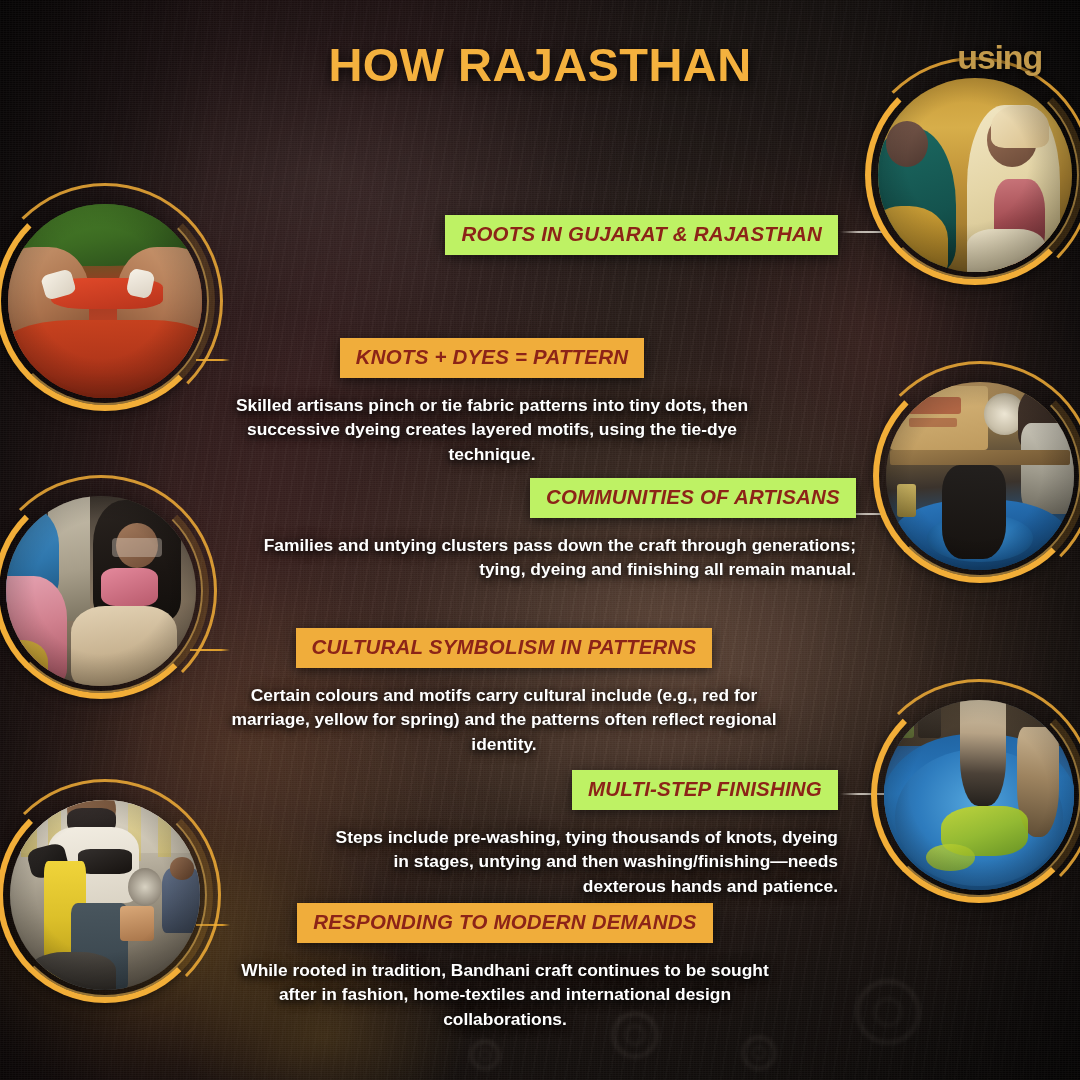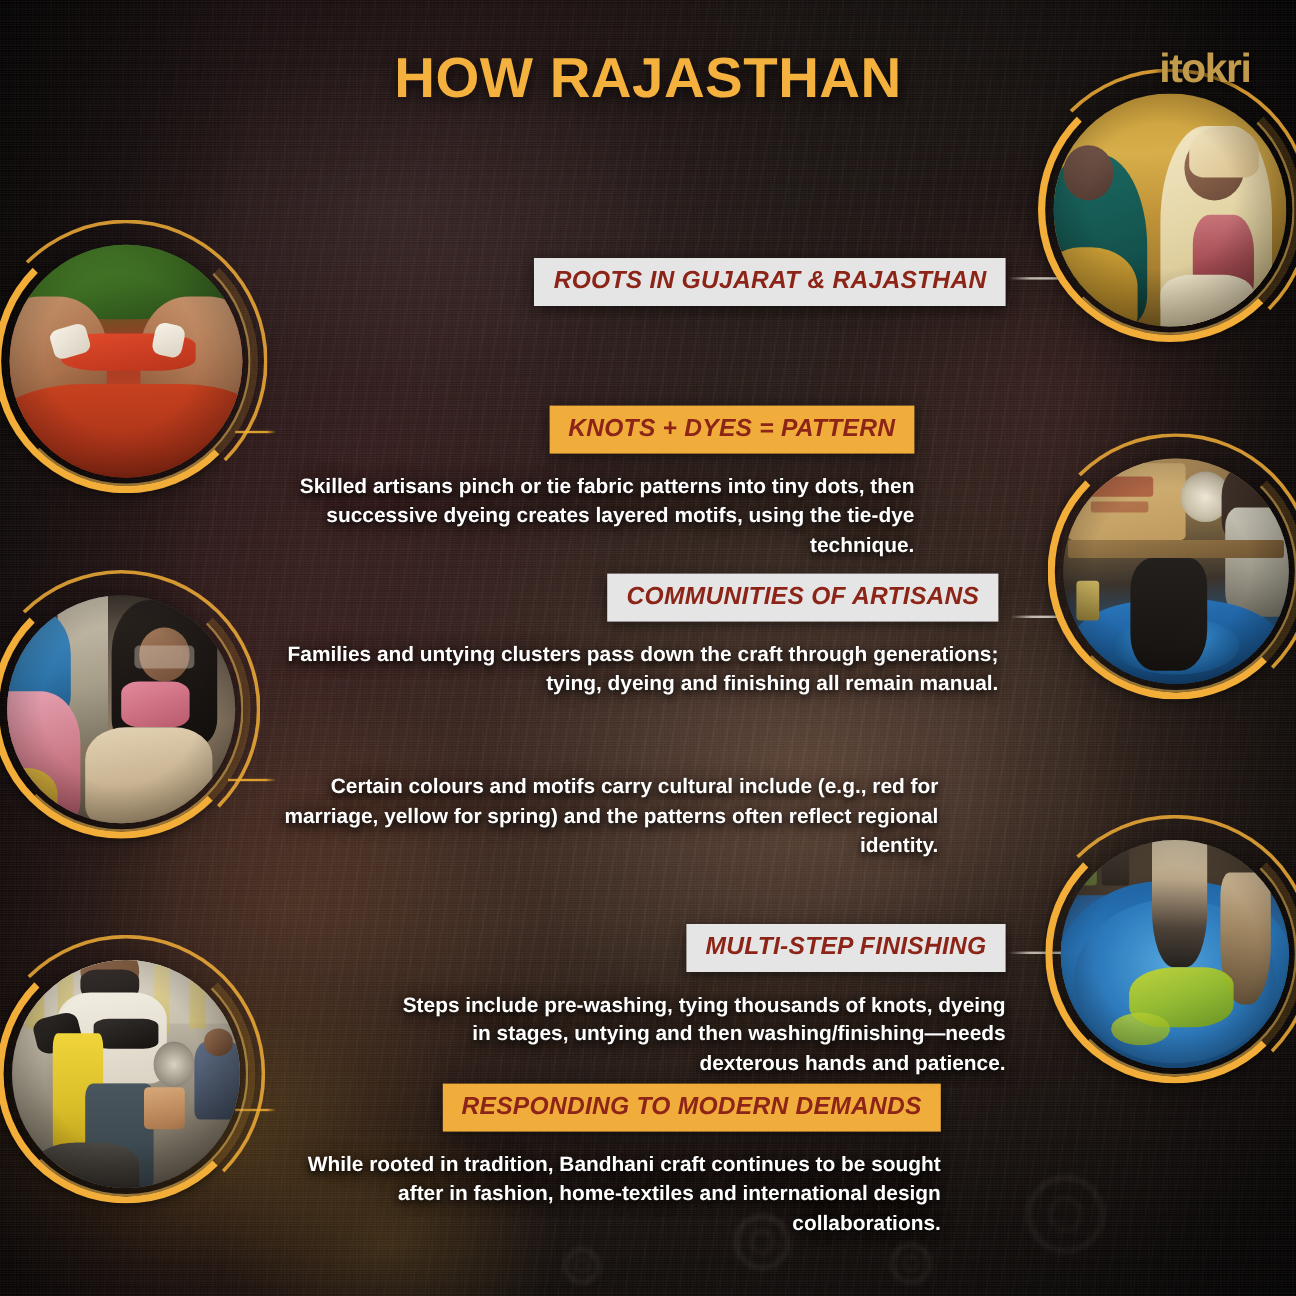--- a/index.html
+++ b/index.html
@@ -163,53 +163,53 @@
     font-size:20.5px;
     font-weight:bold;
     font-style:italic;
     letter-spacing:.2px;
     color:#8C2418;
     padding:9px 16px 10px 16px;
     line-height:1;
     white-space:nowrap;
     box-shadow:0 3px 12px rgba(0,0,0,.55);
   }
-  .badge.cream { background:#e5e5e5;text-align:center; }
+  .badge.cream { background:#bef264;text-align:center; }
   .badge.amber { background:#F0AD3B; }
 
   .body-text {
     color:#FFFFFF;
     font-size:17.4px;
     font-weight:bold;
     line-height:1.42;
     text-shadow:0 2px 6px rgba(0,0,0,.88), 0 0 14px rgba(0,0,0,.55);
     margin-top:15px;
   }
   .align-right { text-align:right; }
-  .align-left  { text-align:right; }
+  .align-left  { text-align:center; }
 </style>
 </head>
 <body>
 
 <div id="poster">
 
   <div class="bg-layer bg-base"></div>
   <div class="bg-layer bg-folds"></div>
   <div class="bg-layer bg-amber"></div>
   <div class="bg-layer bg-motifs">
     <span style="left:856px;  top:980px;  width:64px;  height:64px;"></span>
     <span style="left:612px;  top:1012px; width:46px;  height:46px;"></span>
     <span style="left:742px;  top:1036px; width:34px;  height:34px;"></span>
     <span style="left:470px;  top:1040px; width:30px;  height:30px;"></span>
   </div>
   <div class="bg-layer bg-vignette"></div>
   <div class="bg-layer bg-grain"></div>
 
   <div class="logo">
-    <span>itokri</span>
+    <span>using</span>
   </div>
 
   <h1 class="title">
     <span>HOW RAJASTHAN</span>
   </h1>
 
   <div class="photo" style="left:878px; top:78px; width:194px; height:194px;">
     <div class="disc" style="background:
            radial-gradient(ellipse 40% 46% at 70% 44%, #CBA878 0%, rgba(160,126,80,0) 62%),
            linear-gradient(178deg,#C79A38 0%,#D7AE4A 26%,#C09338 52%,#8A6A28 100%);">
@@ -398,26 +398,27 @@
 
   <div class="section align-right" style="left:270px; right:242px; top:215px;">
     <div class="badge cream">ROOTS IN GUJARAT &amp; RAJASTHAN</div>
   </div>
 
   <div class="section align-left" style="left:222px; right:318px; top:338px;">
     <div class="badge amber">KNOTS + DYES = PATTERN</div>
     <div class="body-text">Skilled artisans pinch or tie fabric patterns into tiny dots, then successive dyeing creates layered motifs, using the tie-dye technique.</div>
   </div>
 
-  <div class="section align-right" style="left:238px; right:248px; top:478px;">
+  <div class="section align-right" style="left:238px; right:224px; top:478px;">
     <div class="badge cream">COMMUNITIES OF ARTISANS</div>
     <div class="body-text">Families and untying clusters pass down the craft through generations; tying, dyeing and finishing all remain manual.</div>
   </div>
 
   <div class="section align-left" style="left:226px; right:298px; top:628px;">
+    <div class="badge amber">CULTURAL SYMBOLISM IN PATTERNS</div>
     <div class="body-text">Certain colours and motifs carry cultural include (e.g., red for marriage, yellow for spring) and the patterns often reflect regional identity.</div>
   </div>
 
   <div class="section align-left" style="left:226px; right:296px; top:903px;">
     <div class="badge amber">RESPONDING TO MODERN DEMANDS</div>
     <div class="body-text">While rooted in tradition, Bandhani craft continues to be sought after in fashion, home-textiles and international design collaborations.</div>
   </div>
 
   <div class="section align-right" style="left:318px; right:242px; top:770px;">
     <div class="badge cream">MULTI-STEP FINISHING</div>

